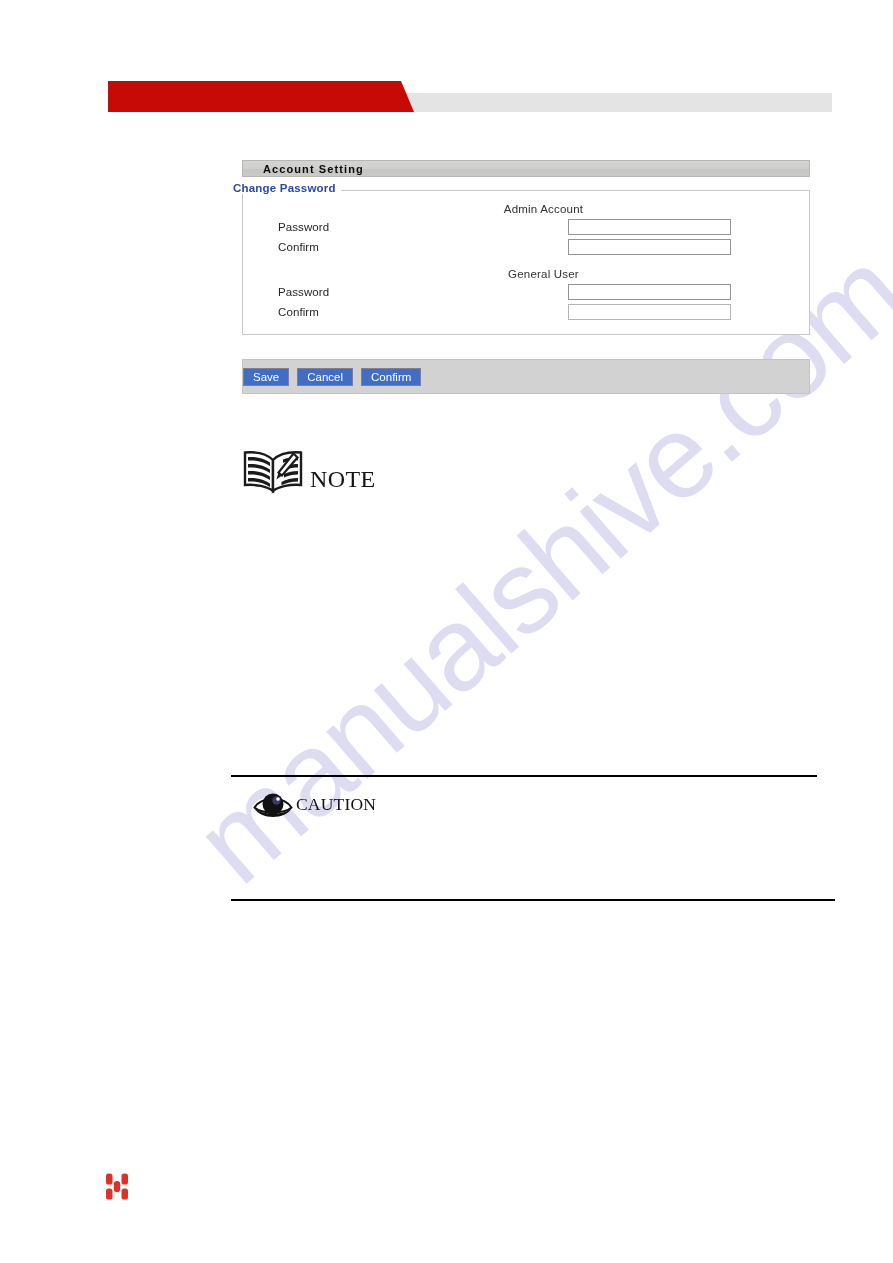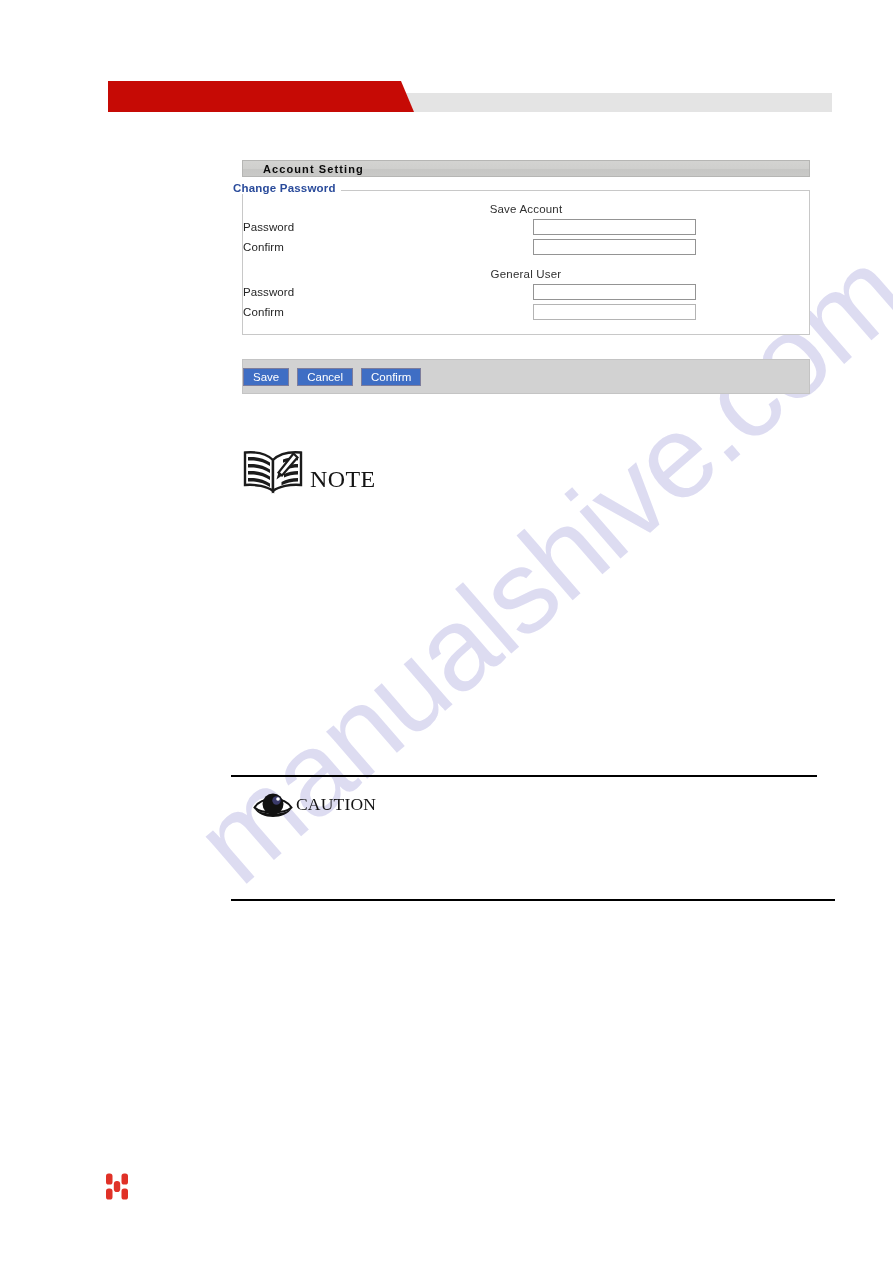--- a/index.html
+++ b/index.html
@@ -80,20 +80,21 @@
     box-sizing: border-box;
   }
 
   .fieldset {
     position: relative;
     margin-top: 13px;
     border: 1px solid #c8c8c8;
     height: 145px;
     box-sizing: border-box;
     background: #fff;
+    padding-left: 35px;
   }
   .legend {
     position: absolute;
     left: -10px;
     top: -9px;
     background: #fff;
     padding: 0 5px 0 0;
     font-size: 11.5px;
     font-weight: bold;
     color: #2a4b9b;
@@ -230,21 +231,21 @@
 
 <div class="content">
 
   <div class="panel">
 
     <div class="panel-title">Account Setting</div>
 
     <div class="fieldset">
       <div class="legend">Change Password</div>
 
-      <div class="group-title admin">Save Account</div>
+      <div class="group-title admin">Admin Account</div>
 
       <div class="field-row">
         <div class="field-label">Password</div>
         <input class="field-input" type="password" placeholder="" style="">
       </div>
 
       <div class="field-row">
         <div class="field-label">Confirm</div>
         <input class="field-input" type="password" placeholder="" style="">
       </div>

